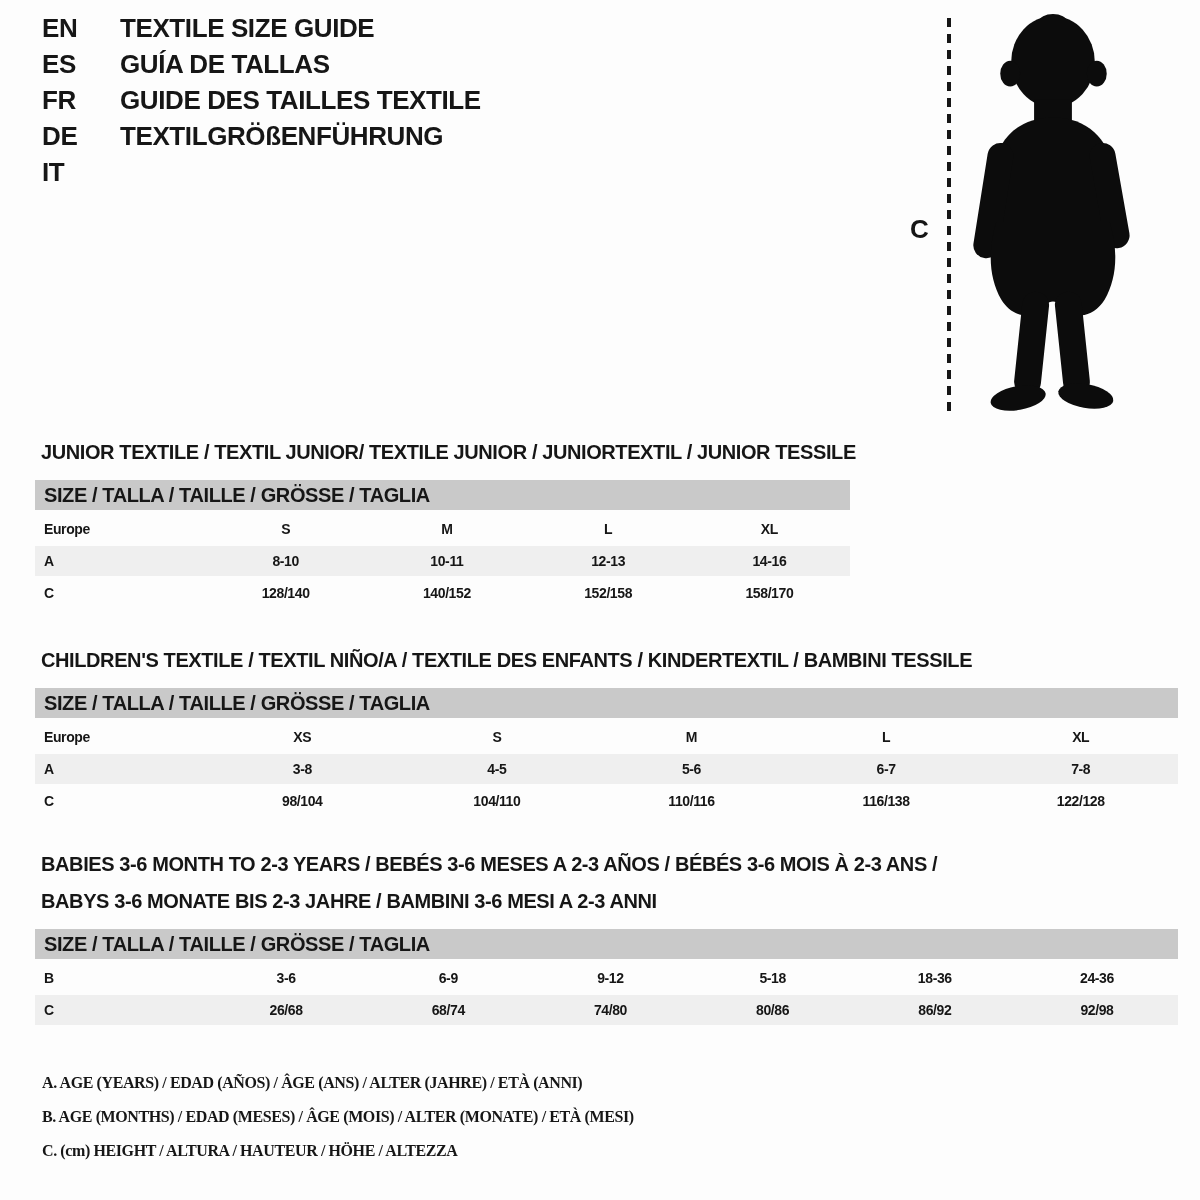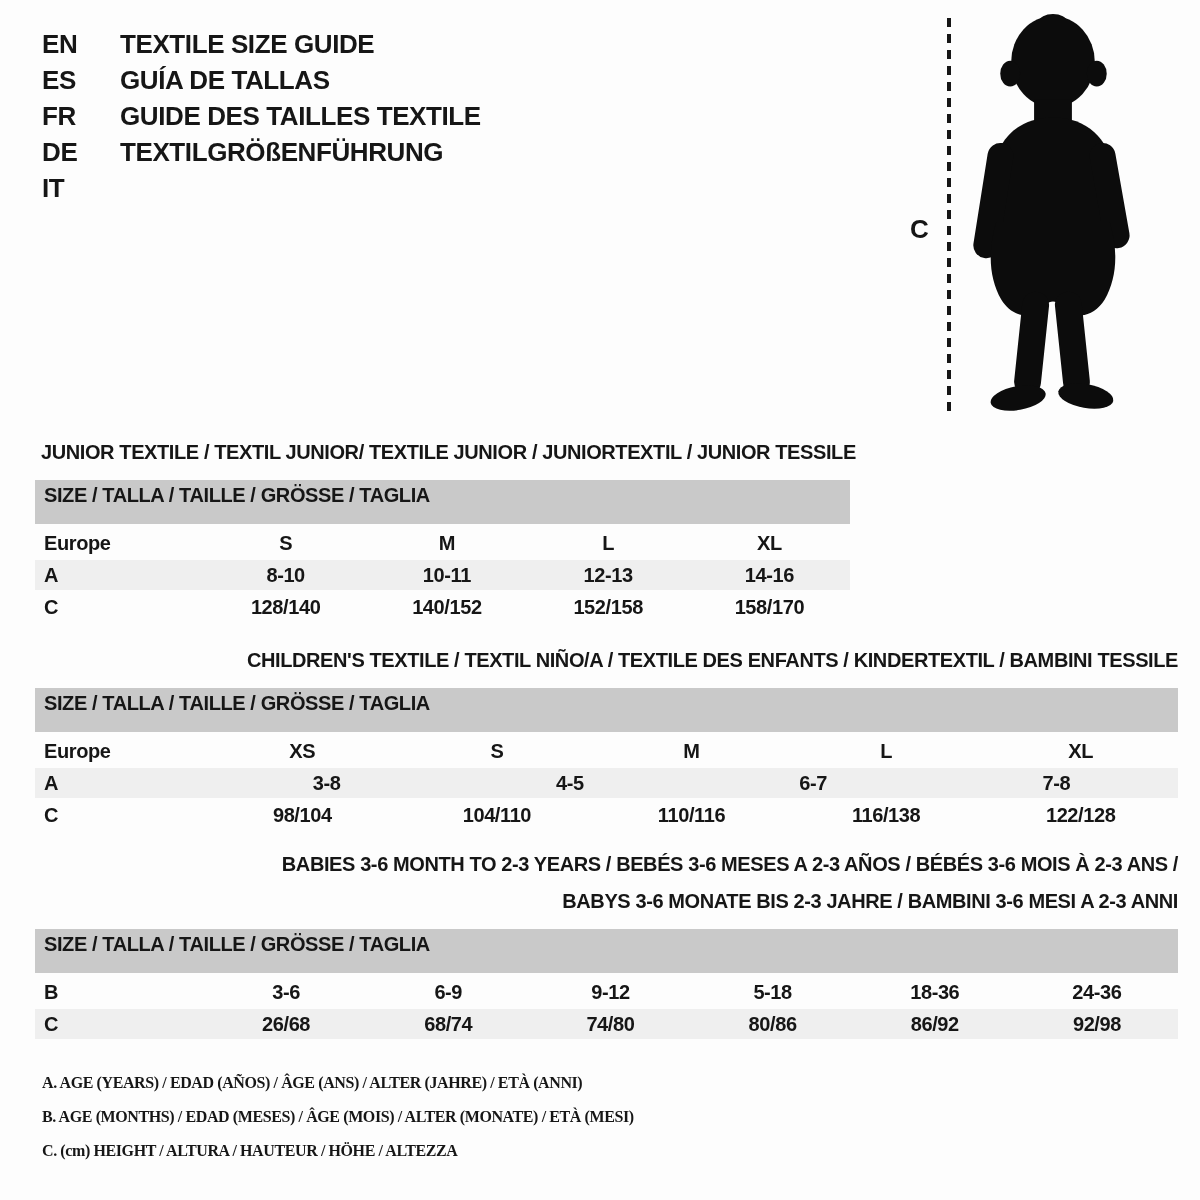--- a/index.html
+++ b/index.html
@@ -10,39 +10,39 @@
     --silhouette:#0c0c0c;
   }
   *{margin:0;padding:0;box-sizing:border-box;}
   html,body{background:#e9e9e9;}
   .canvas{
     position:relative;width:1200px;height:1200px;background:var(--page-bg);
     font-family:"Liberation Sans", sans-serif;color:var(--text);
     font-weight:bold;letter-spacing:-0.4px;overflow:hidden;margin:0 auto;
   }
   
-  .lang-block{position:absolute;left:42px;top:26px;}
+  .lang-block{position:absolute;left:42px;top:10px;}
   .lang-row{display:flex;line-height:36px;font-size:26px;}
   .lang-code{width:78px;flex:0 0 78px;}
   .lang-title{white-space:nowrap;}
   
   .measure-line{
     position:absolute;left:947px;top:18px;width:4px;height:398px;
     background:repeating-linear-gradient(to bottom, var(--text) 0 9px, transparent 9px 16px);
   }
   .measure-label{position:absolute;left:910px;top:214px;font-size:26px;}
   .toddler{position:absolute;left:955px;top:10px;width:192px;height:408px;color:var(--silhouette);}
   
   .tblock{position:absolute;left:35px;}
-  .t-heading div{line-height:37px;font-size:20px;white-space:nowrap;padding-left:6px;text-align:right;}
+  .t-heading div{line-height:37px;font-size:20px;white-space:nowrap;padding-left:6px;}
   .size-bar{
-    margin-top:9px;height:44px;line-height:30px;background:var(--header-bar);
+    margin-top:9px;height:30px;line-height:30px;background:var(--header-bar);
     font-size:20px;padding-left:9px;margin-bottom:4px;
   }
-  .trow{display:flex;height:30px;line-height:30px;font-size:20px;margin-bottom:2px;}
+  .trow{display:flex;height:30px;line-height:30px;font-size:14px;margin-bottom:2px;}
   .trow.shaded{background:var(--row-shaded);}
   .tlabel{flex:0 0 170px;padding-left:9px;}
   .tcell{flex:1;text-align:center;}
   
   .legend{position:absolute;left:42px;top:1066px;}
   .legend div{line-height:34px;font-size:16px;white-space:nowrap;font-family:Liberation Serif, serif;}
 </style>
 </head>
 <body>
 
@@ -136,20 +136,21 @@
           <div class="tcell">XS</div>
           <div class="tcell">S</div>
           <div class="tcell">M</div>
           <div class="tcell">L</div>
           <div class="tcell">XL</div>
         </div>
         <div class="trow shaded">
           <div class="tlabel">A</div>
           <div class="tcell">3-8</div>
           <div class="tcell">4-5</div>
+          <div class="tcell">5-6</div>
           <div class="tcell">6-7</div>
           <div class="tcell">7-8</div>
         </div>
         <div class="trow">
           <div class="tlabel">C</div>
           <div class="tcell">98/104</div>
           <div class="tcell">104/110</div>
           <div class="tcell">110/116</div>
           <div class="tcell">116/138</div>
           <div class="tcell">122/128</div>

